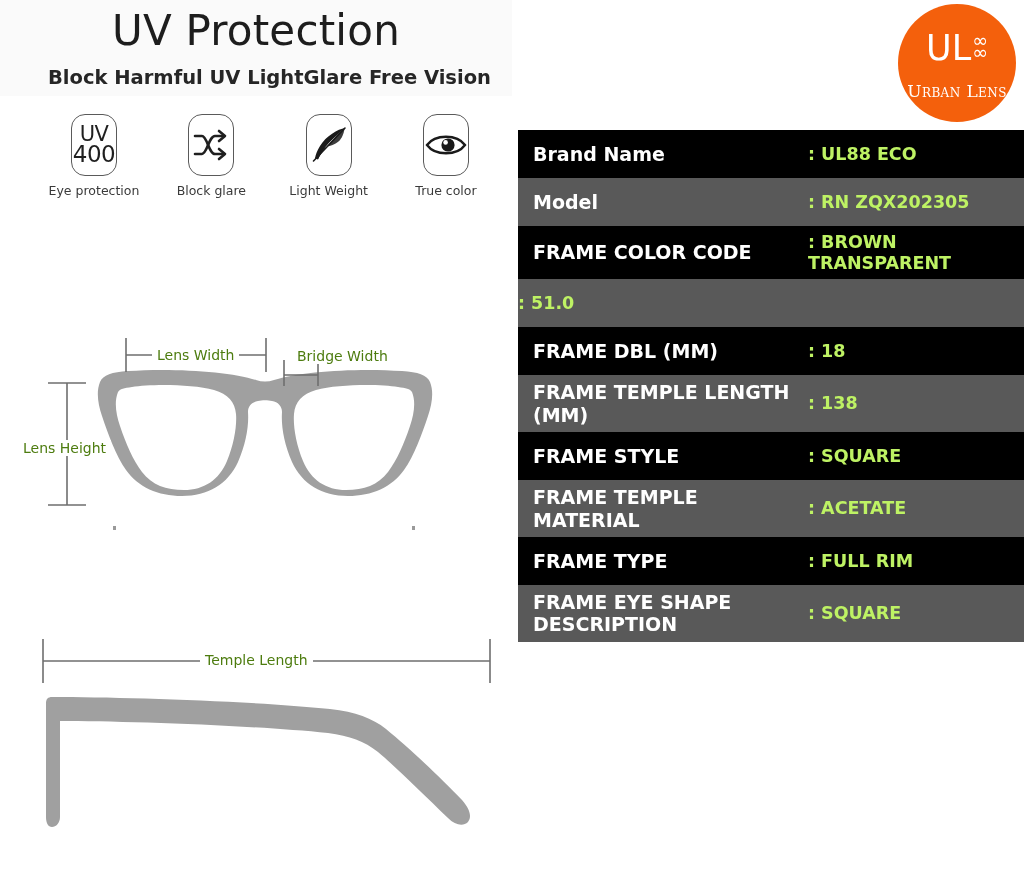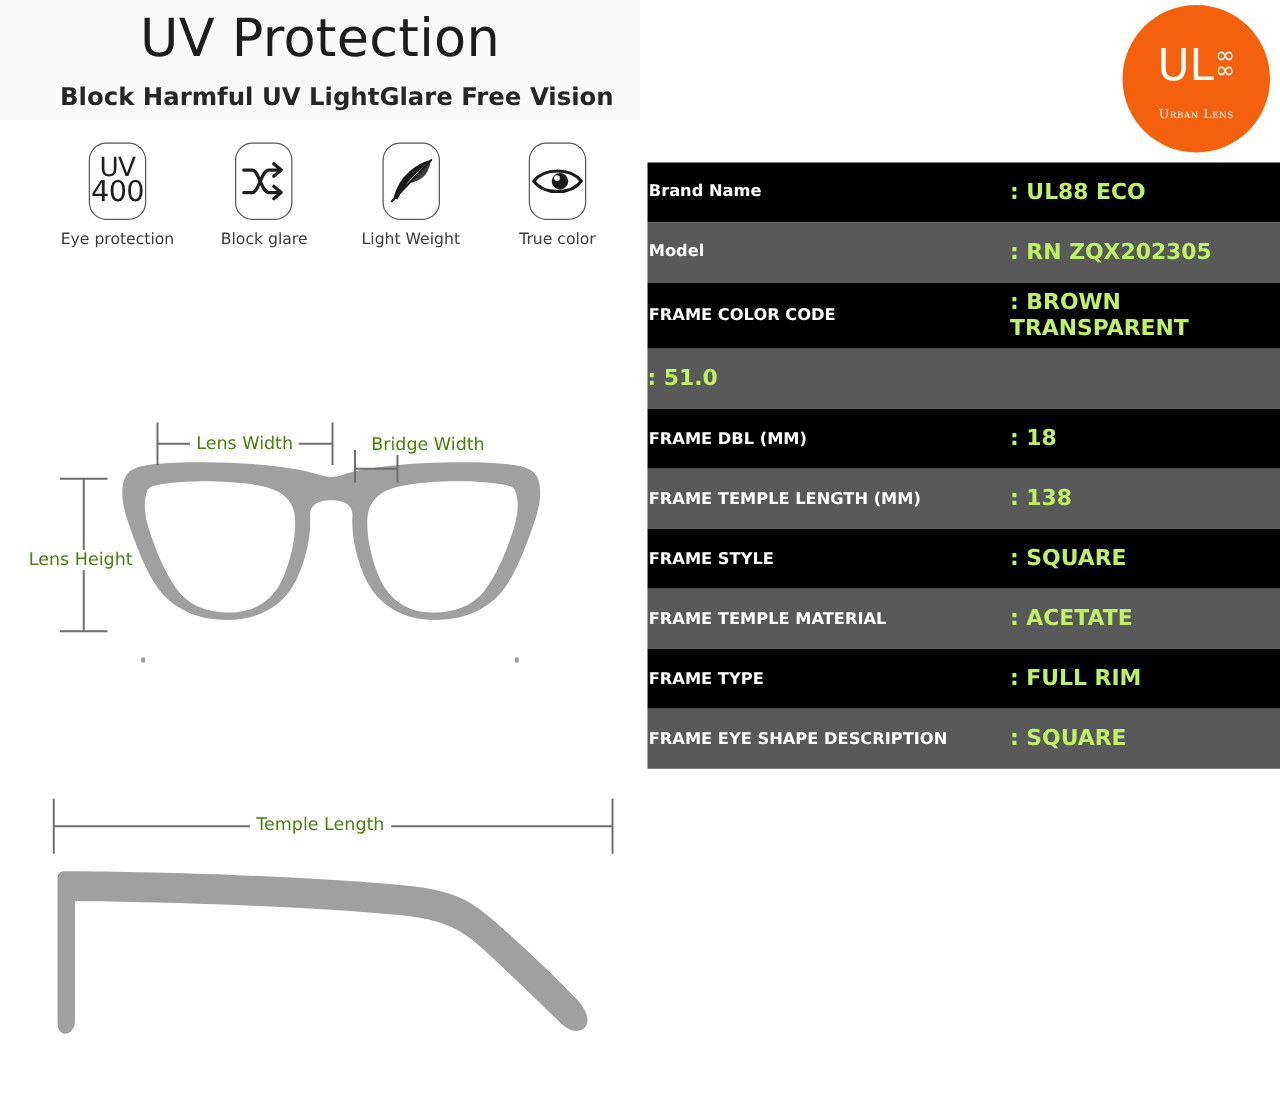--- a/index.html
+++ b/index.html
@@ -134,21 +134,21 @@
     line-height: 0.62;
     margin-left: 1px;
     margin-bottom: 4px;
   }
   #logo-infinity span {
     font-size: 19px;
     color: #ffffff;
     font-family: "DejaVu Sans", sans-serif;
   }
   #logo-name {
-    font-size: 10px;
+    font-size: 17px;
     color: #ffffff;
     letter-spacing: 0.4px;
     margin-top: 15px;
     font-family: "DejaVu Serif", serif;
     font-variant: small-caps;
   }
 
   
   #front-diagram {
     position: absolute;
@@ -186,23 +186,23 @@
     display: flex;
     align-items: center;
     min-height: 48px;
     padding: 6px 0;
     box-sizing: border-box;
   }
   .spec-row.dark { background: #000000; }
   .spec-row.light { background: #595959; }
   .spec-label {
     width: 290px;
-    padding-left: 1px;
+    padding-left: 15px;
     box-sizing: border-box;
-    font-size: 13px;
+    font-size: 19px;
     font-weight: bold;
     color: #ffffff;
     line-height: 1.18;
     font-family: "DejaVu Sans", sans-serif;
   }
   .spec-value {
     flex: 1;
     font-size: 17.5px;
     font-weight: bold;
     color: #bef264;

